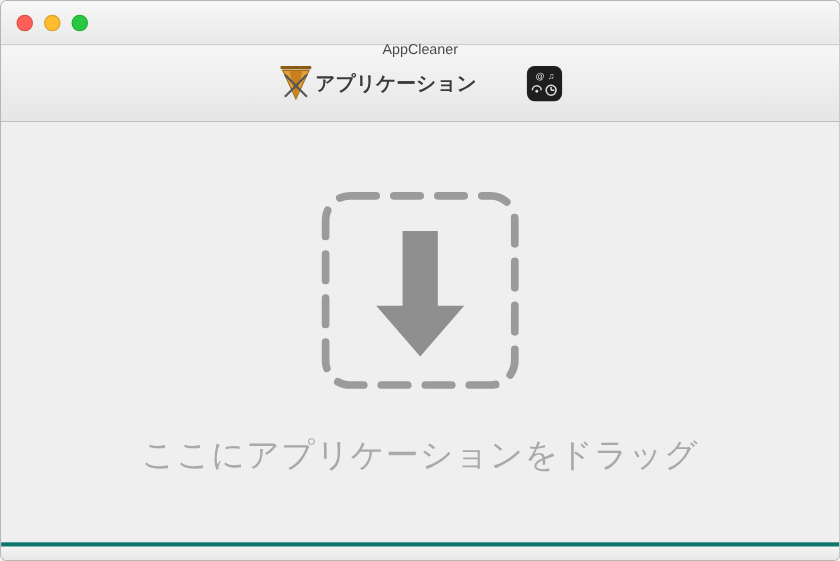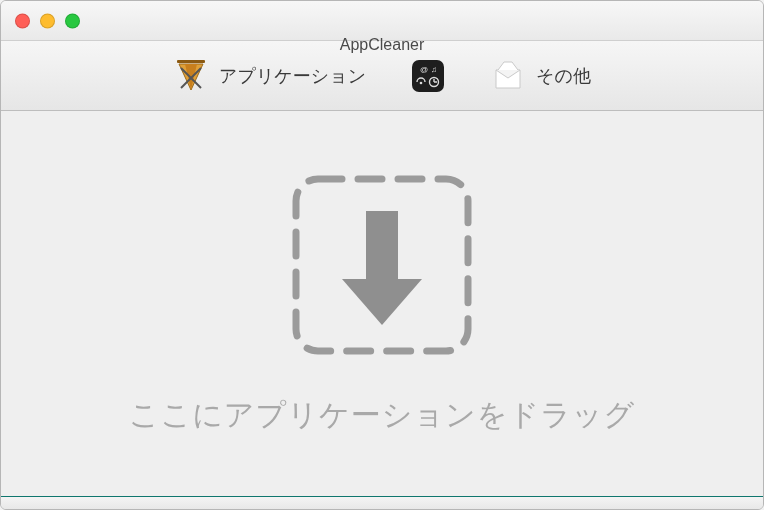--- a/index.html
+++ b/index.html
@@ -26,42 +26,42 @@
   .traffic-lights {
     position: absolute; left: 14px; top: 50%; transform: translateY(-50%);
     display: flex; gap: 10px;
   }
   .tl { width: 15px; height: 15px; border-radius: 50%; box-shadow: inset 0 0 0 1px rgba(0,0,0,0.15); }
   .tl.close { background: #ff5f57; }
   .tl.min   { background: #febc2e; }
   .tl.max   { background: #28c840; }
   .title {
     flex: 1; text-align: center;
-    font-size: 16px; color: #4a4a4a; margin-top: 48px;
+    font-size: 13px; color: #4a4a4a; margin-top: 48px;
   }
   .toolbar {
     height: 70px;
     background: linear-gradient(to bottom, #f6f6f6, #e6e6e6);
     border-bottom: 1px solid #bdbdbd;
     display: flex; align-items: center; justify-content: center;
     gap: 44px;
   }
   .tb-item {
-    display: flex; align-items: center; gap: 10px;
-    font-size: 18px; font-weight: 400; color: #3a3a3a;
+    display: flex; align-items: center; 
+    font-size: 18px; font-weight: 700; color: #3a3a3a;
     cursor: default;
   }
   .tb-icon { width: 36px; height: 36px; display: flex; align-items: center; justify-content: center; }
   .drop-area {
     flex: 1;
     display: flex; flex-direction: column;
     align-items: center; justify-content: center;
     gap: 36px;
     background: #efefef;
-    border-bottom: 1px solid #0f766e;
+    border-bottom: 4px solid #0f766e;
   }
   .drop-target { width: 188px; height: 188px; }
   .drop-hint {
     font-size: 30px;
     color: #a9a9a9;
     letter-spacing: 1px;
     text-align: center;
   }
   .footer { height: 12px; background: linear-gradient(to bottom,#f4f4f4,#e8e8e8); }
 </style>
@@ -102,30 +102,20 @@
           <text x="21" y="14" font-size="8" fill="#dcdcdc" font-family="sans-serif">♫</text>
           <path d="M7 24 a4 4 0 0 1 8 0" stroke="#dcdcdc" stroke-width="1.4" fill="none"></path>
           <circle cx="11" cy="25" r="1.3" fill="#dcdcdc"></circle>
           <circle cx="24" cy="24" r="4.5" fill="none" stroke="#dcdcdc" stroke-width="1.4"></circle>
           <line x1="24" y1="24" x2="24" y2="21" stroke="#dcdcdc" stroke-width="1.4"></line>
           <line x1="24" y1="24" x2="27" y2="24" stroke="#dcdcdc" stroke-width="1.4"></line>
         </svg>
       </span>
     </div>
 
-    <div class="tb-item">
-      <span class="tb-icon">
-        <svg viewBox="0 0 36 36" width="36" height="36">
-          <path d="M6 12 L30 12 L30 30 L6 30 Z" fill="#ffffff" stroke="#c9c9c9" stroke-width="1"></path>
-          <path d="M6 12 L18 20 L30 12" fill="#f4f4f4" stroke="#c9c9c9" stroke-width="1"></path>
-          <path d="M8 12 L14 4 L22 4 L28 12" fill="#ffffff" stroke="#c9c9c9" stroke-width="1"></path>
-        </svg>
-      </span>
-      <span>その他</span>
-    </div>
 
   </div>
 
   <div class="drop-area">
     <span class="drop-target">
       <svg viewBox="0 0 188 188" width="188" height="188">
         <rect x="8" y="8" width="172" height="172" rx="22" ry="22" fill="none" stroke="#9b9b9b" stroke-width="7" stroke-dasharray="24 16" stroke-linecap="round"></rect>
         <g fill="#8f8f8f">
           <rect x="78" y="40" width="32" height="70"></rect>
           <polygon points="54,108 134,108 94,154"></polygon>

